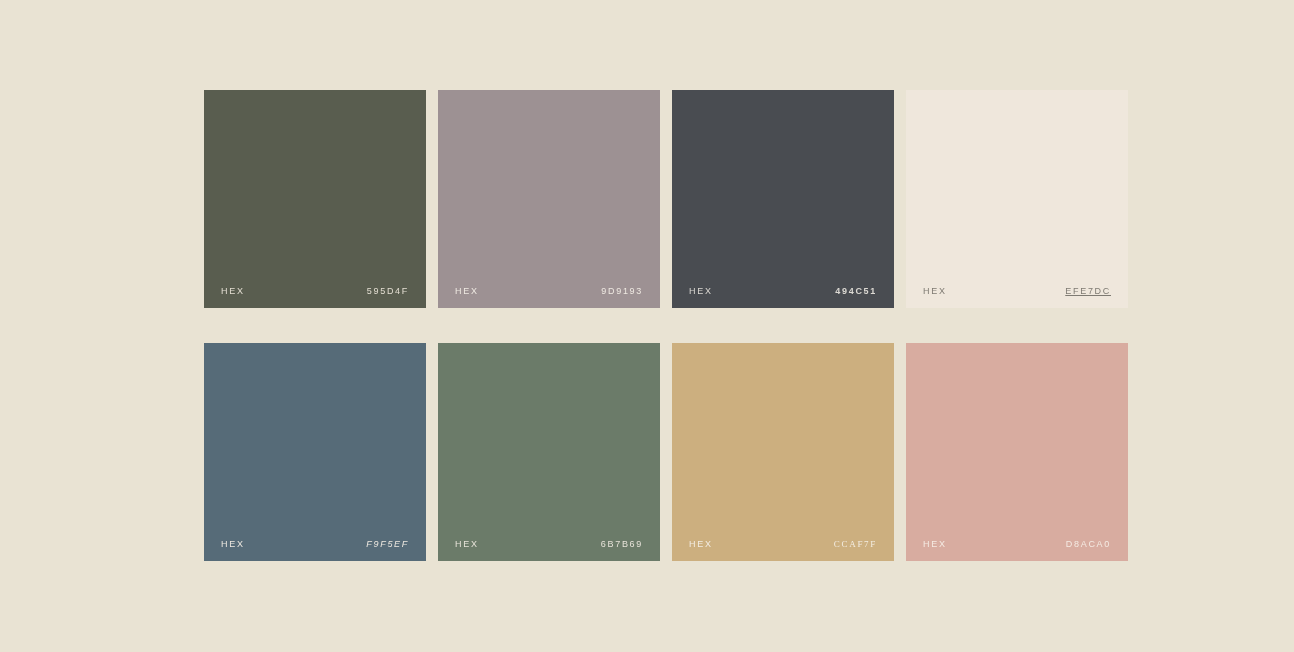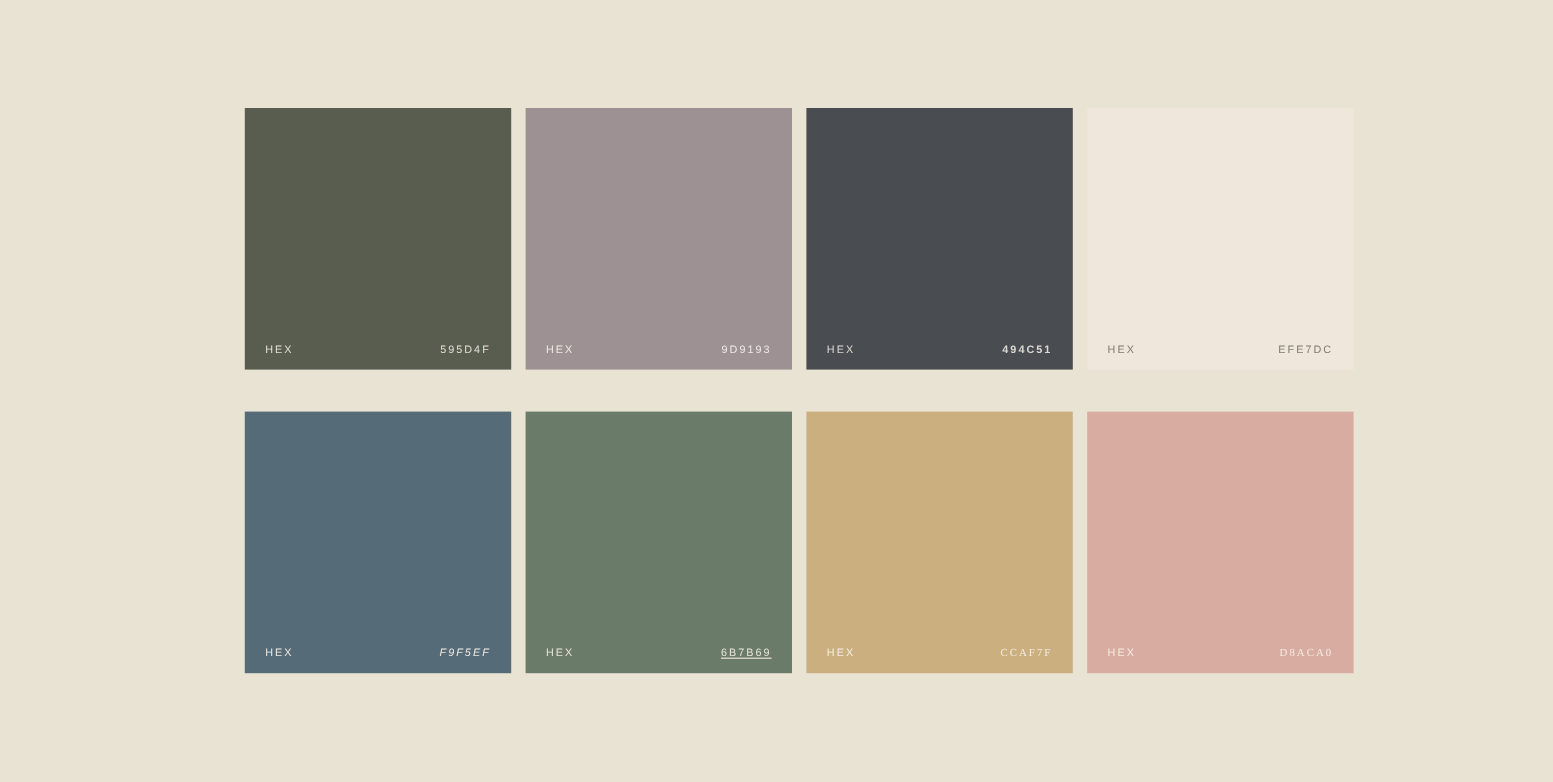--- a/index.html
+++ b/index.html
@@ -82,41 +82,41 @@
       </div>
       <div class="swatch" style="background: rgb(73, 76, 81);">
         <div class="swatch-label-row">
           <span class="swatch-key" style="color: rgb(220, 217, 211);">HEX</span>
           <span class="swatch-hex" style="color: rgb(220, 217, 211); font-weight: bold;">494C51</span>
         </div>
       </div>
       <div class="swatch" style="background: rgb(239, 231, 220);">
         <div class="swatch-label-row">
           <span class="swatch-key" style="color: rgb(126, 122, 114);">HEX</span>
-          <span class="swatch-hex" style="color: rgb(126, 122, 114);">EFE7DC</span>
+          <span class="swatch-hex" style="color: rgb(126, 122, 114); text-decoration: underline;">EFE7DC</span>
         </div>
       </div>
       <div class="swatch" style="background: rgb(86, 107, 120);">
         <div class="swatch-label-row">
           <span class="swatch-key" style="color: rgb(237, 232, 224);">HEX</span>
           <span class="swatch-hex" style="color: rgb(237, 232, 224); font-style: italic;">F9F5EF</span>
         </div>
       </div>
       <div class="swatch" style="background: rgb(107, 123, 105);">
         <div class="swatch-label-row">
           <span class="swatch-key" style="color: rgb(231, 227, 217);">HEX</span>
-          <span class="swatch-hex" style="color: rgb(231, 227, 217); text-decoration: underline;">6B7B69</span>
+          <span class="swatch-hex" style="color: rgb(231, 227, 217);">6B7B69</span>
         </div>
       </div>
       <div class="swatch" style="background: rgb(204, 175, 127);">
         <div class="swatch-label-row">
           <span class="swatch-key" style="color: rgb(243, 237, 226);">HEX</span>
           <span class="swatch-hex" style="color: rgb(243, 237, 226); font-family: Liberation Serif, serif;">CCAF7F</span>
         </div>
       </div>
       <div class="swatch" style="background: rgb(216, 172, 160);">
         <div class="swatch-label-row">
           <span class="swatch-key" style="color: rgb(245, 235, 227);">HEX</span>
-          <span class="swatch-hex" style="color: rgb(245, 235, 227); font-family: Liberation Serif, serif;">D8ACA0</span>
+          <span class="swatch-hex" style="color: rgb(245, 235, 227);">D8ACA0</span>
         </div>
       </div>
     </div>
 </div>
 
 </body></html>

